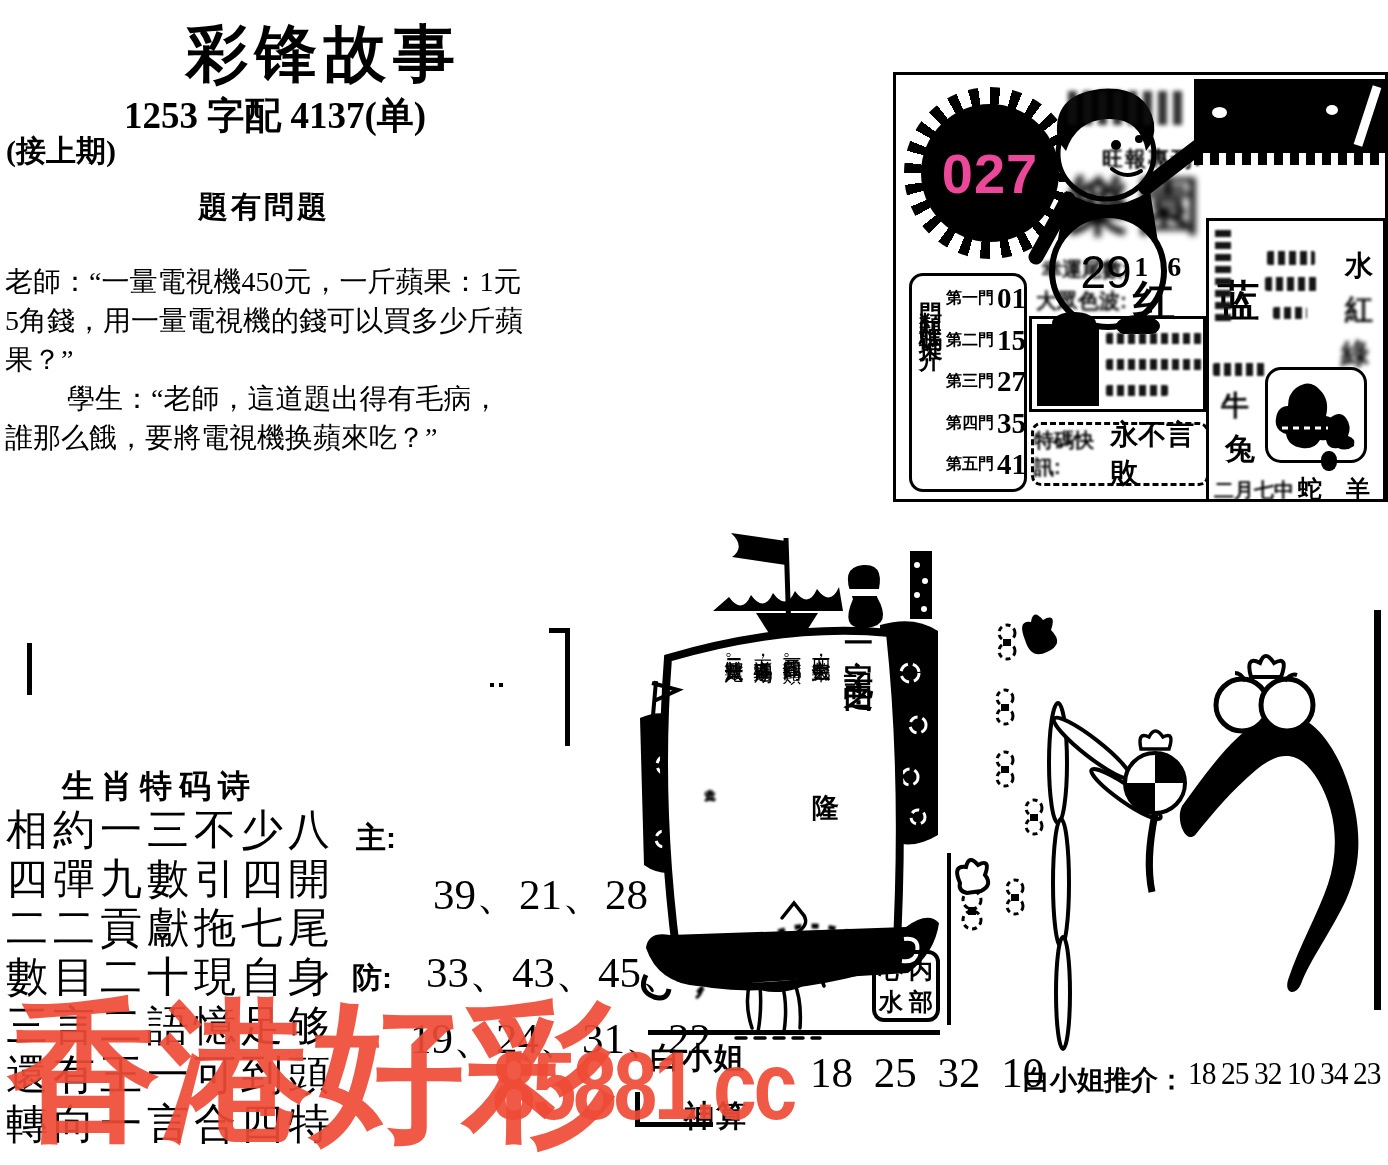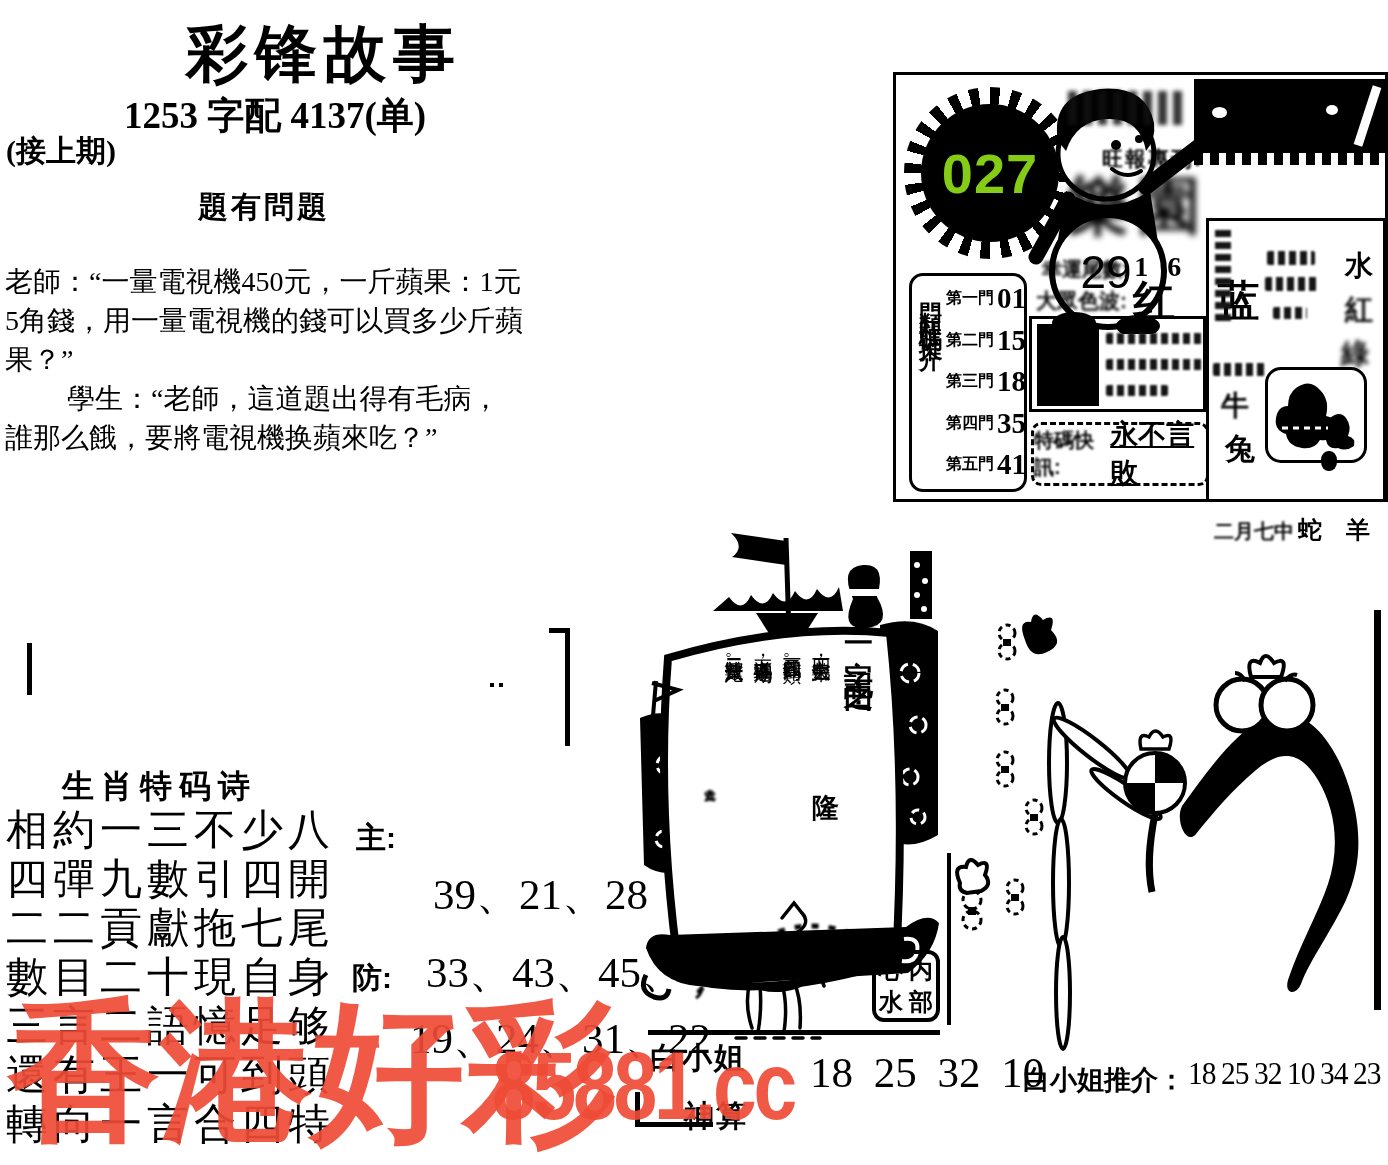--- a/index.html
+++ b/index.html
@@ -17,58 +17,58 @@
   .cont-note  { left:6px;  top:134px; font:700 30px/1.1 "Liberation Serif",serif; }
   .story-heading { left:198px; top:190px; font:700 30px/1.1 "Liberation Serif",serif; letter-spacing:3px; }
   .story { left:5px; top:262px; width:565px; font:400 28px/39px "Liberation Serif",serif; }
   .story .indent { text-indent:62px; }
 
   
   .issue-box { left:893px; top:72px; width:495px; height:430px; border:3px solid #000; }
   .gear { left:8px; top:12px; width:172px; height:172px; border-radius:50%;
           background:repeating-conic-gradient(#000 0deg 7deg, #fff 7deg 15deg);
           display:flex; align-items:center; justify-content:center; }
-  .gear-inner { width:138px; height:138px; border-radius:50%; background:#000; color:#84cc16;
+  .gear-inner { width:138px; height:138px; border-radius:50%; background:#000; color:#ec4899;
           display:flex; align-items:center; justify-content:center;
           font:700 56px "Liberation Sans",sans-serif; letter-spacing:1px; }
   .boy { left:92px; top:4px; width:235px; height:255px; }
   .smudge { background:repeating-linear-gradient(90deg,#111 0 9px,transparent 9px 15px); filter:blur(2.2px); opacity:.85; }
   .column-label { left:206px; top:70px; font:700 21px "Liberation Sans",sans-serif; letter-spacing:2px; filter:blur(1.1px); }
   .brand-graphic { left:172px; top:100px; font:900 62px/1 "Liberation Serif",serif; letter-spacing:8px; filter:blur(3px); }
   .lucky { left:146px; top:176px; font:700 20px "Liberation Sans",sans-serif; }
   .lucky .lbl { filter:blur(1.4px); }
   .lucky .val { font:700 28px "Liberation Serif",serif; letter-spacing:6px; }
   .colorwave { left:140px; top:205px; display:flex; align-items:center; gap:6px; }
   .colorwave .lbl { font:700 21px "Liberation Sans",sans-serif; filter:blur(1.5px); }
   .colorwave .val { font:700 42px/1 "Liberation Serif",serif; letter-spacing:16px; }
   .notice-box { left:133px; top:241px; width:177px; height:96px; border:3px solid #000; }
   .blacksq { left:5px; top:5px; width:62px; height:82px; background:#000; }
   .noise { background:repeating-linear-gradient(90deg,#151515 0 7px,transparent 7px 11px); filter:blur(1px); border-radius:2px; }
   .alert-box { left:135px; top:347px; width:178px; height:64px; border:3.5px dashed #000; border-radius:10px;
                display:flex; align-items:center; justify-content:center; gap:2px; }
   .alert-box .lbl { font:700 20px "Liberation Sans",sans-serif; filter:blur(1.1px); }
-  .alert-box .val { font:700 28px "Liberation Serif",serif;text-decoration:underline; }
+  .alert-box .val { font:700 28px "Liberation Serif",serif; }
   .door-box { left:13px; top:198px; width:118px; height:219px; border:3px solid #000; border-radius:14px; display:flex; }
   .door-vert { writing-mode:vertical-rl; text-orientation:upright; font:700 23px "Liberation Serif",serif;
                letter-spacing:9px; padding:8px 0 0 3px; }
   .door-rows { flex:1; display:flex; flex-direction:column; justify-content:space-between; padding:6px 4px 8px 0; }
   .door-row { display:flex; align-items:center; gap:3px; }
   .door-row .lbl { font:700 16px "Liberation Serif",serif; white-space:nowrap; }
   .door-row .val { font:700 29px "Liberation Serif",serif; }
   .banner { left:298px; top:4px; width:192px; height:74px; background:#000; }
   .banner::after { content:""; position:absolute; left:0; right:0; bottom:-12px; height:12px;
                    background:repeating-linear-gradient(90deg,#000 0 9px,transparent 9px 16px); }
   .banner .slash { position:absolute; right:14px; top:6px; width:9px; height:62px; background:#fff; transform:rotate(18deg); }
   .banner .gap1 { position:absolute; left:18px; top:28px; width:15px; height:11px; background:#fff; border-radius:50%; }
   .banner .gap2 { position:absolute; right:48px; top:26px; width:12px; height:10px; background:#fff; border-radius:50%; }
   .side-panel { left:310px; top:143px; width:180px; height:284px; border:3px solid #000; }
   .vnoise { background:repeating-linear-gradient(0deg,#151515 0 7px,transparent 7px 12px); filter:blur(1px); }
   .sp-char { font:700 28px "Liberation Serif",serif; }
   .animal-box { left:56px; top:146px; width:102px; height:96px; border:3.5px solid #000; border-radius:16px; }
-  .sp-bottom { left:5px; top:252px; white-space:nowrap;margin-top:41px; }
+  .sp-bottom { left:5px; top:252px; white-space:nowrap; }
   .sp-bottom .m { font:700 20px "Liberation Serif",serif; filter:blur(1.1px); }
   .sp-bottom .z { font:700 24px "Liberation Serif",serif; letter-spacing:9px; filter:blur(.4px); }
   .sp-dot { left:112px; top:230px; width:16px; height:20px; background:#000; border-radius:45%; }
 
   
   .tick1 { left:27px; top:643px; width:5px; height:52px; background:#000; }
   .bracket-v { left:565px; top:628px; width:5px; height:118px; background:#000; }
   .bracket-h { left:549px; top:628px; width:21px; height:5px; background:#000; }
   .dots1 { left:490px; top:683px; width:16px; height:4px;
            background:repeating-linear-gradient(90deg,#000 0 4px,transparent 4px 9px); }
@@ -191,21 +191,21 @@
         <div class="door-row">
           <span class="lbl">第一門</span>
           <span class="val">01</span>
         </div>
         <div class="door-row">
           <span class="lbl">第二門</span>
           <span class="val">15</span>
         </div>
         <div class="door-row">
           <span class="lbl">第三門</span>
-          <span class="val">18</span>
+          <span class="val">27</span>
         </div>
         <div class="door-row">
           <span class="lbl">第四門</span>
           <span class="val">35</span>
         </div>
         <div class="door-row">
           <span class="lbl">第五門</span>
           <span class="val">41</span>
         </div>
       </div>

